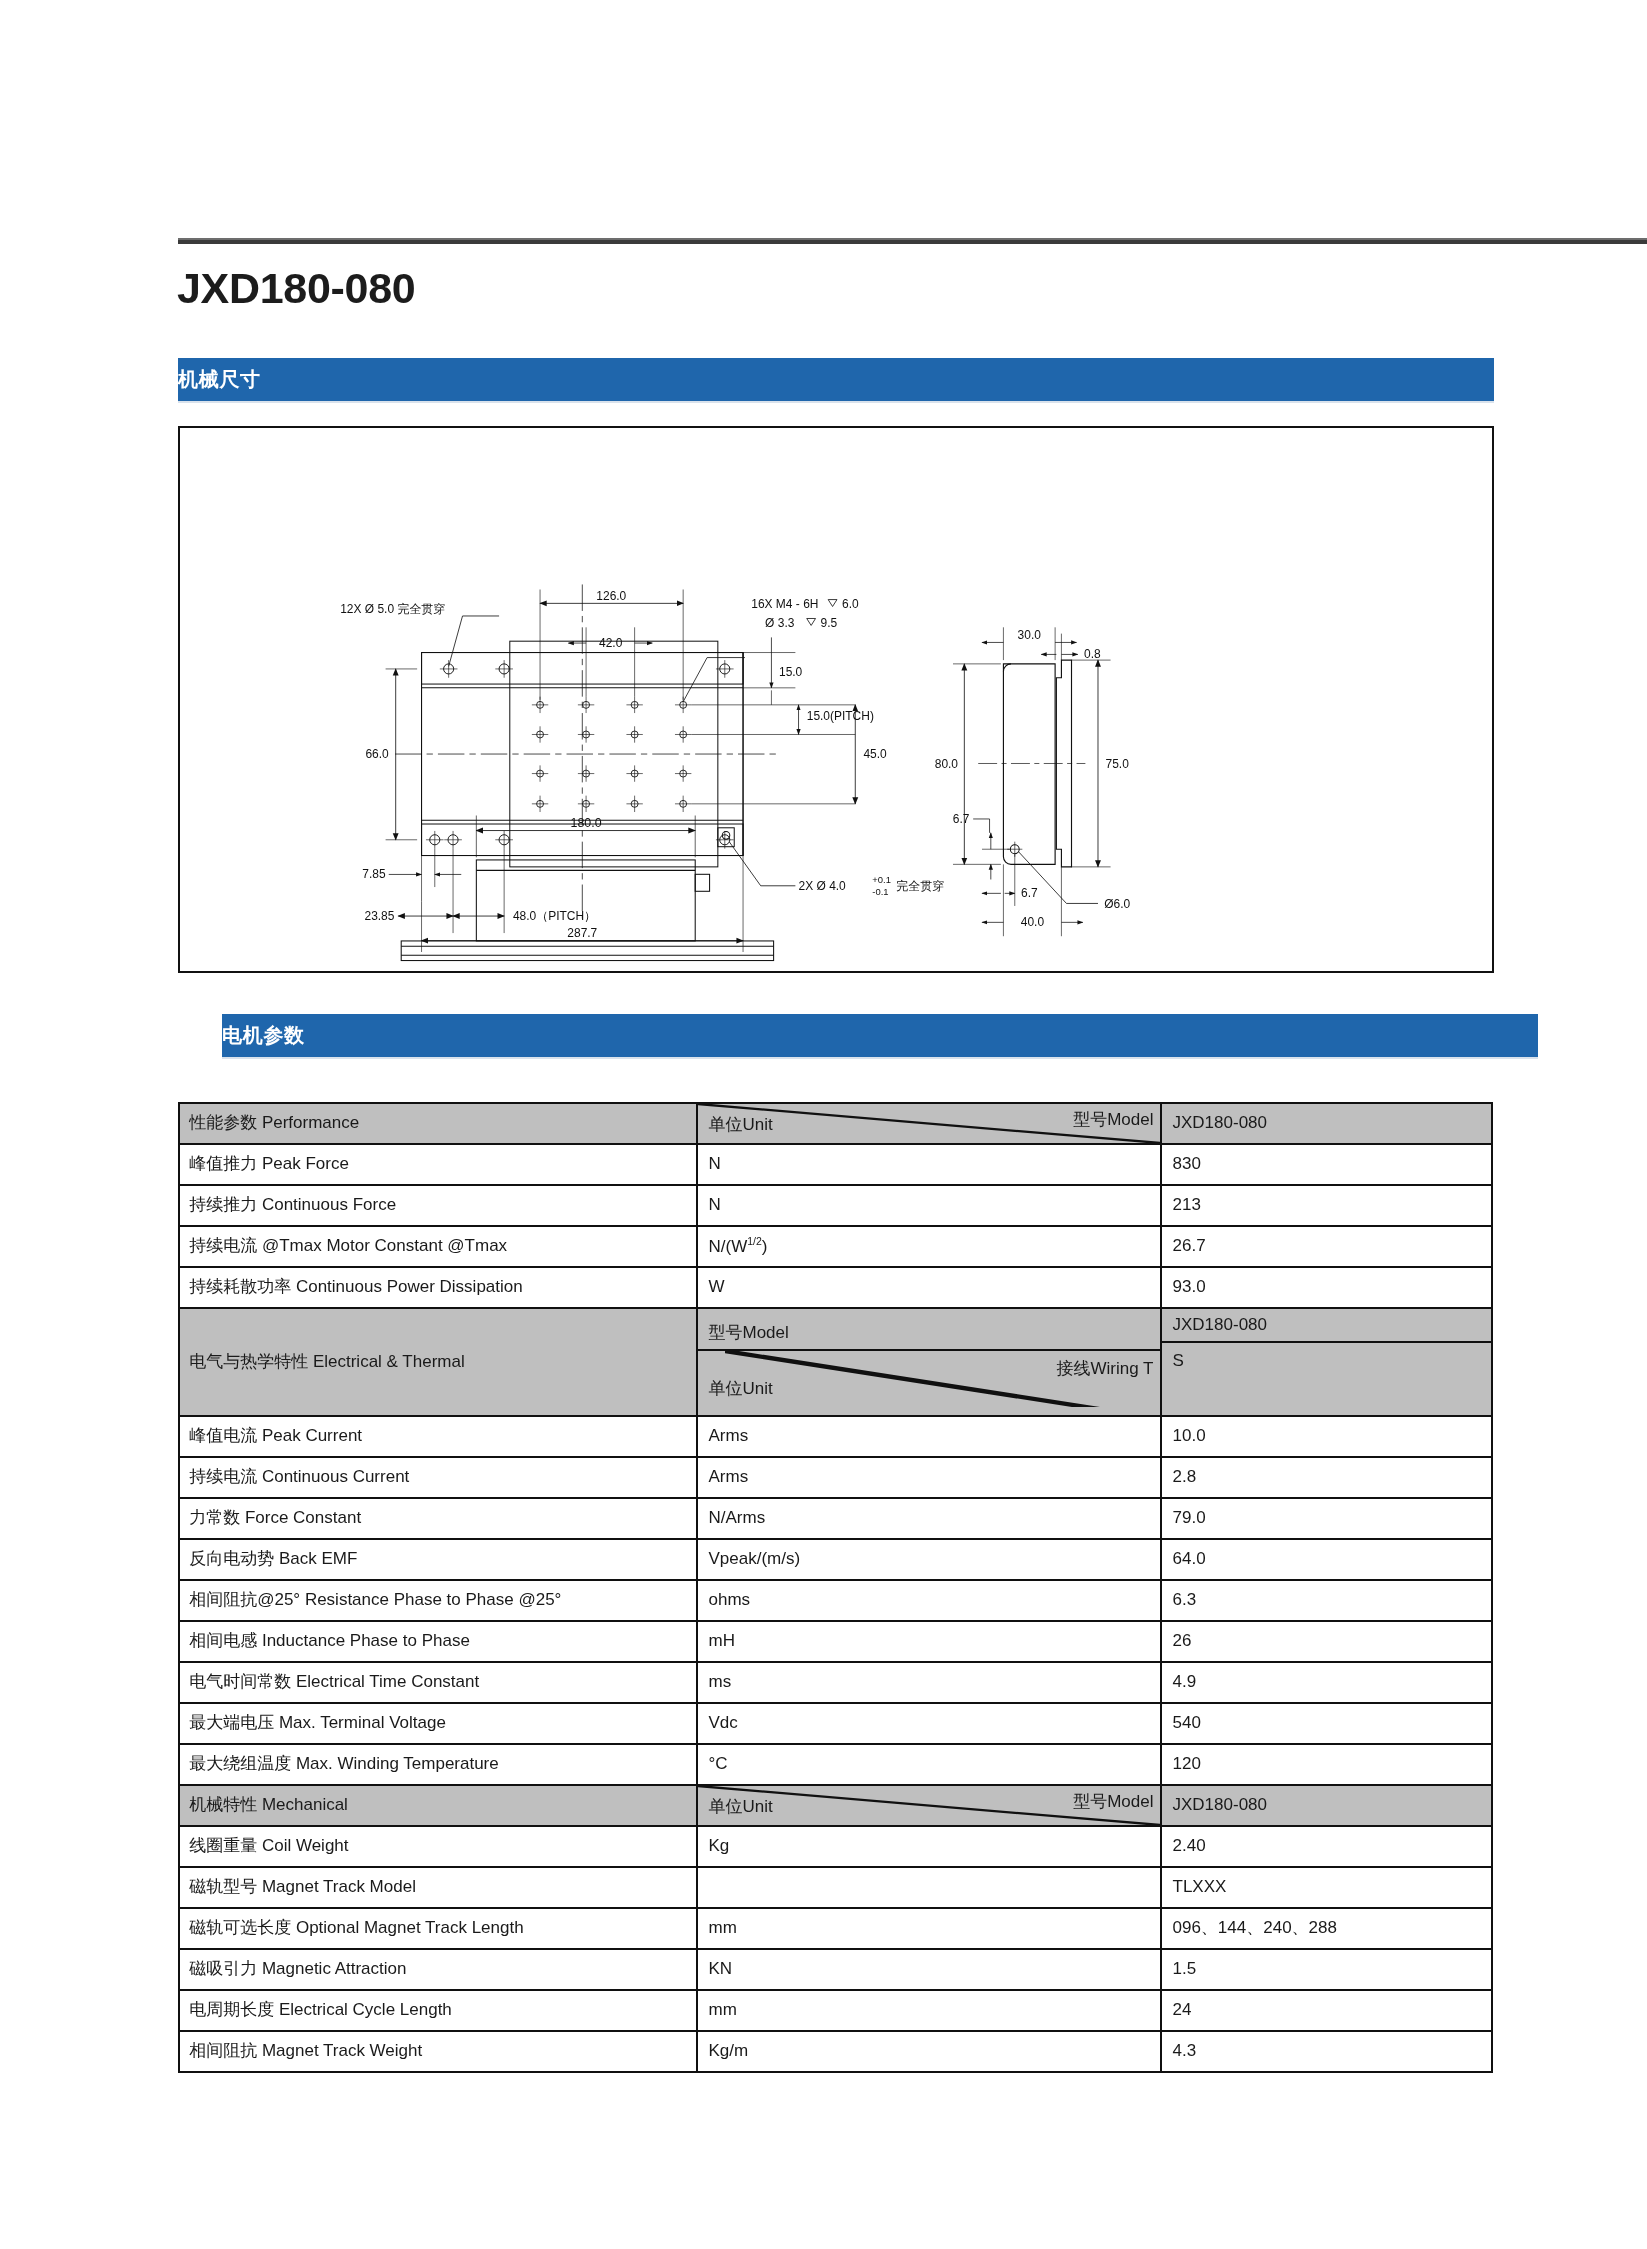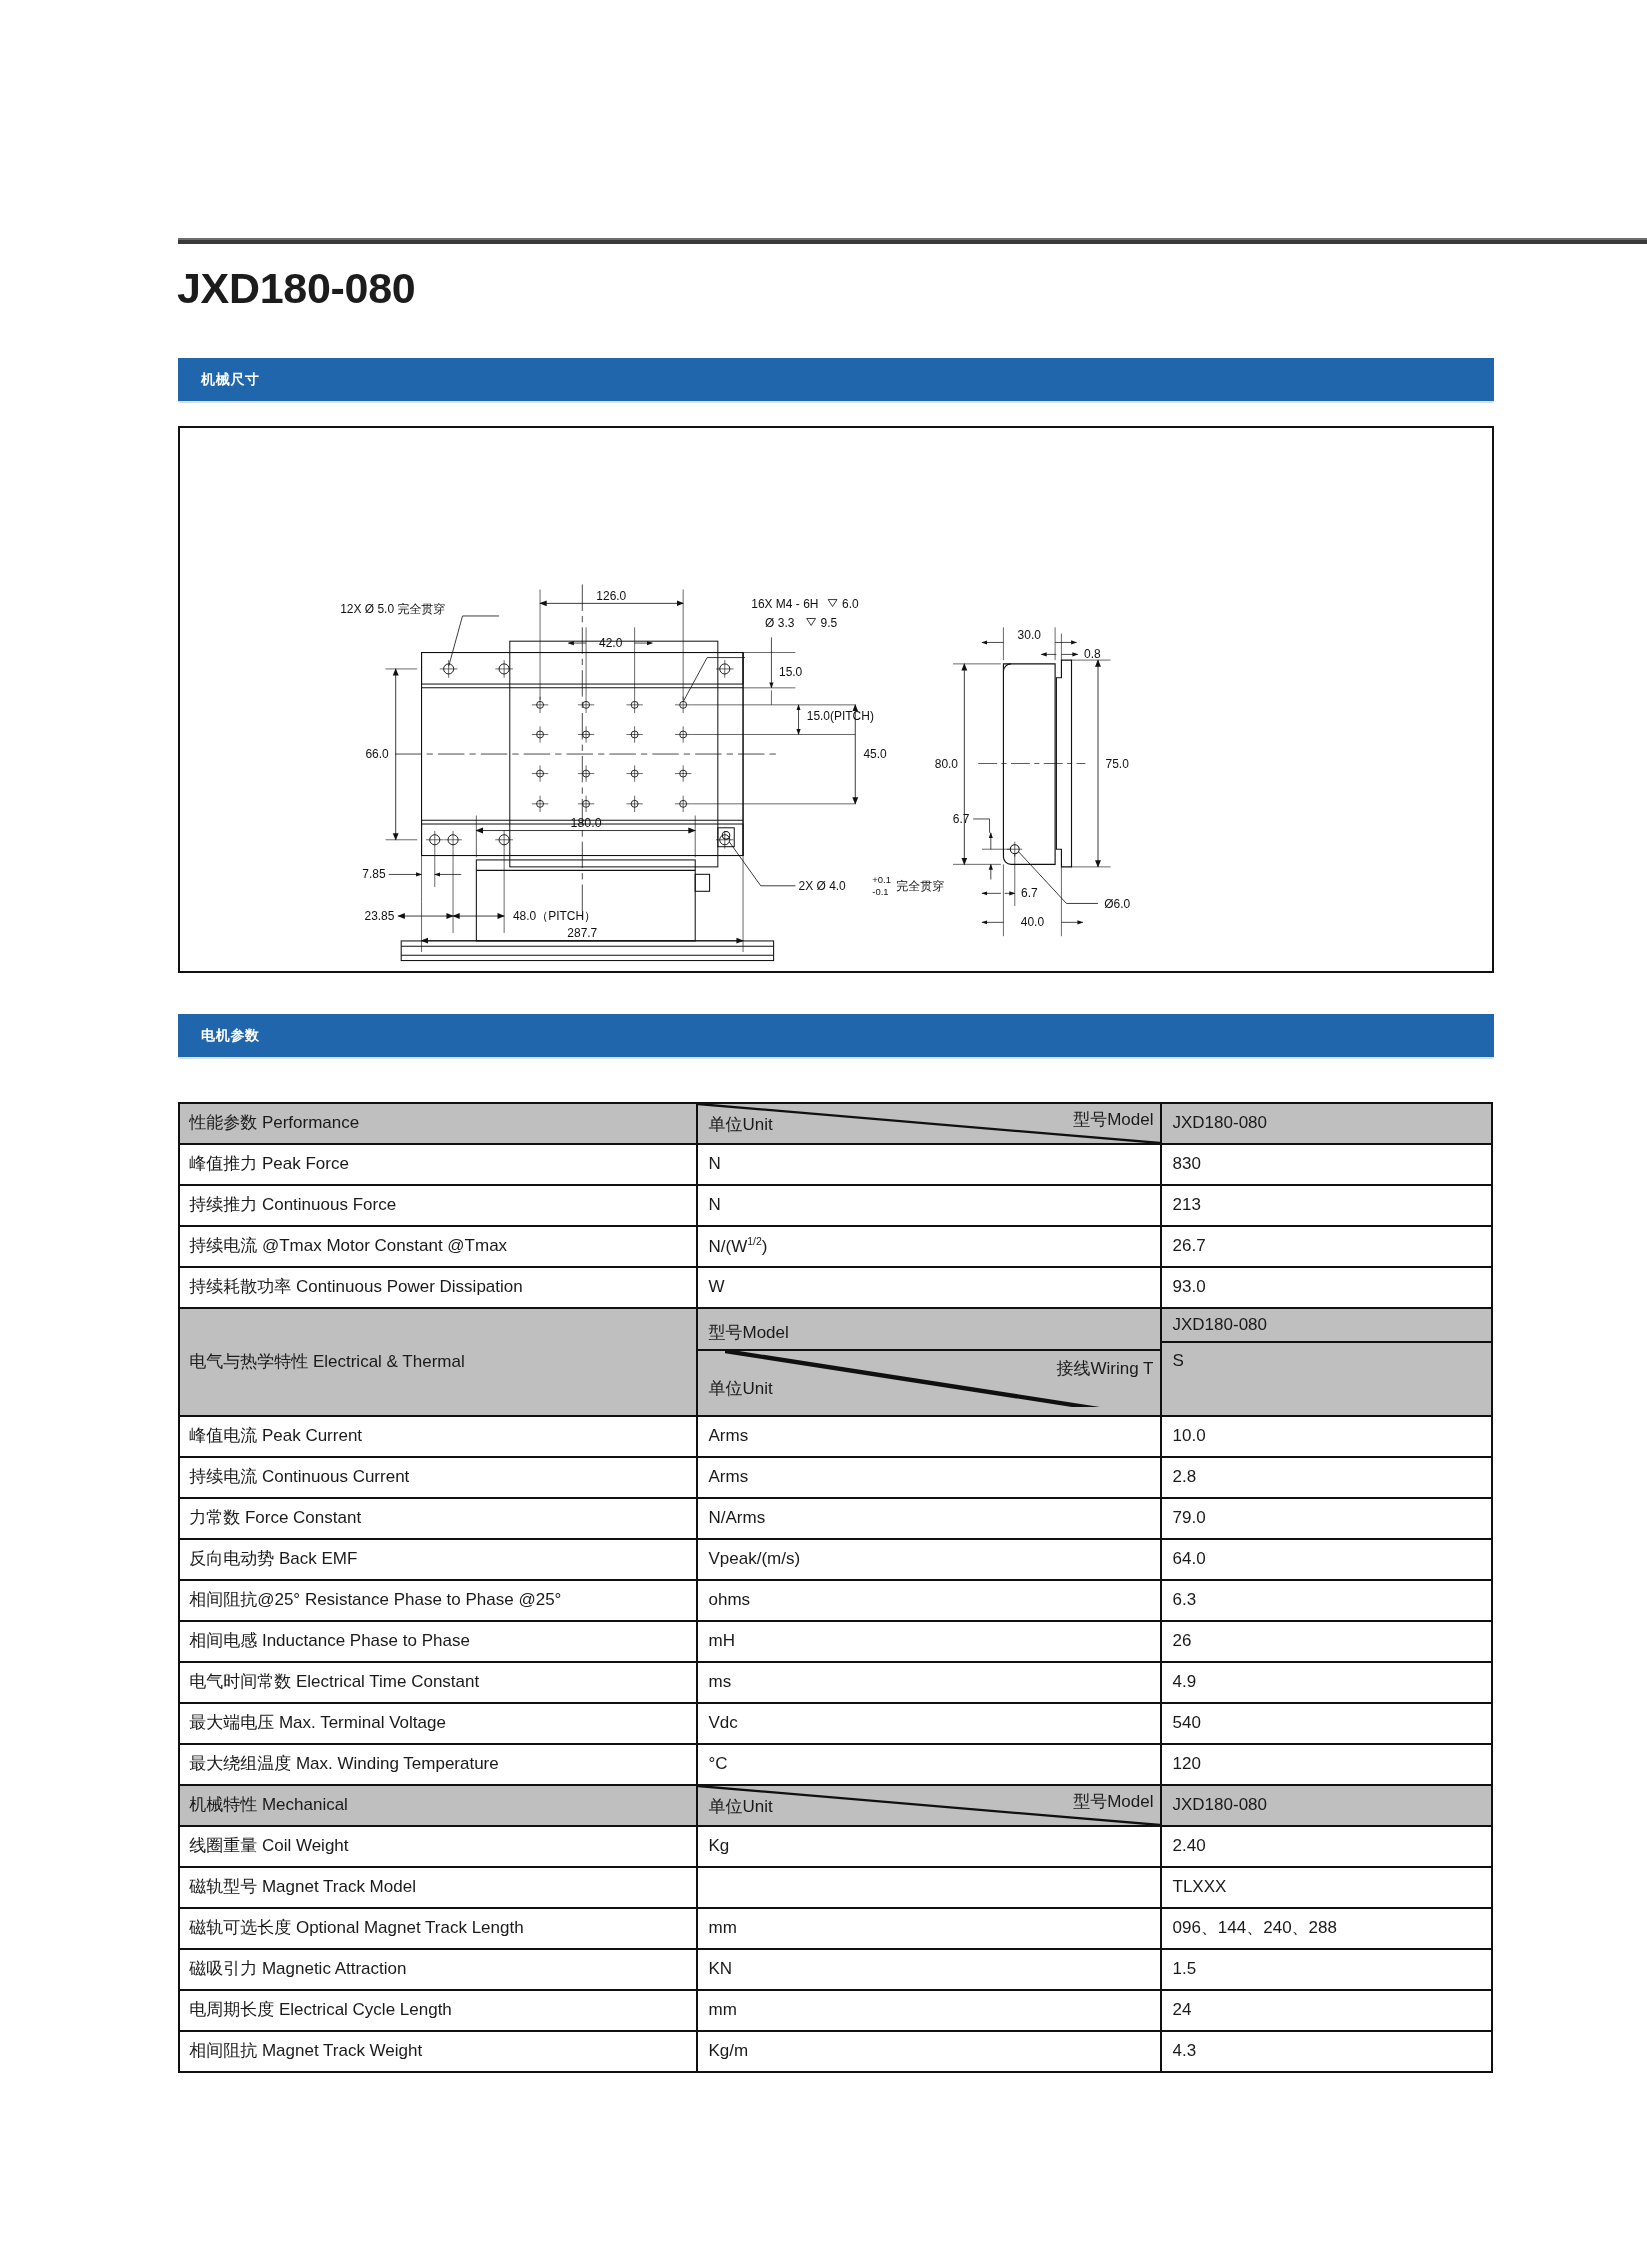--- a/index.html
+++ b/index.html
@@ -33,29 +33,28 @@
   }
 
   
   .section-bar {
     position: absolute;
     left: 178px;
     width: 1316px;
     height: 43px;
     background: #1f66ac;
     color: #ffffff;
-    font-size: 14px;
+    font-size: 20px;
     font-weight: bold;
     display: flex;
     align-items: center;
-    padding-left: 23px;
     letter-spacing: 0.7px;
   }
   .section-bar.dims  { top: 358px; }
-  .section-bar.motor { top: 1014px; }
+  .section-bar.motor { top: 1014px; margin-left: 44px; }
   .section-bar::after{
     content:"";
     position:absolute; left:0; right:0; bottom:-2px; height:2px;
     background:#d9e2ec;
   }
 
   
   .drawing-box {
     position: absolute;
     left: 178px; top: 426px;

